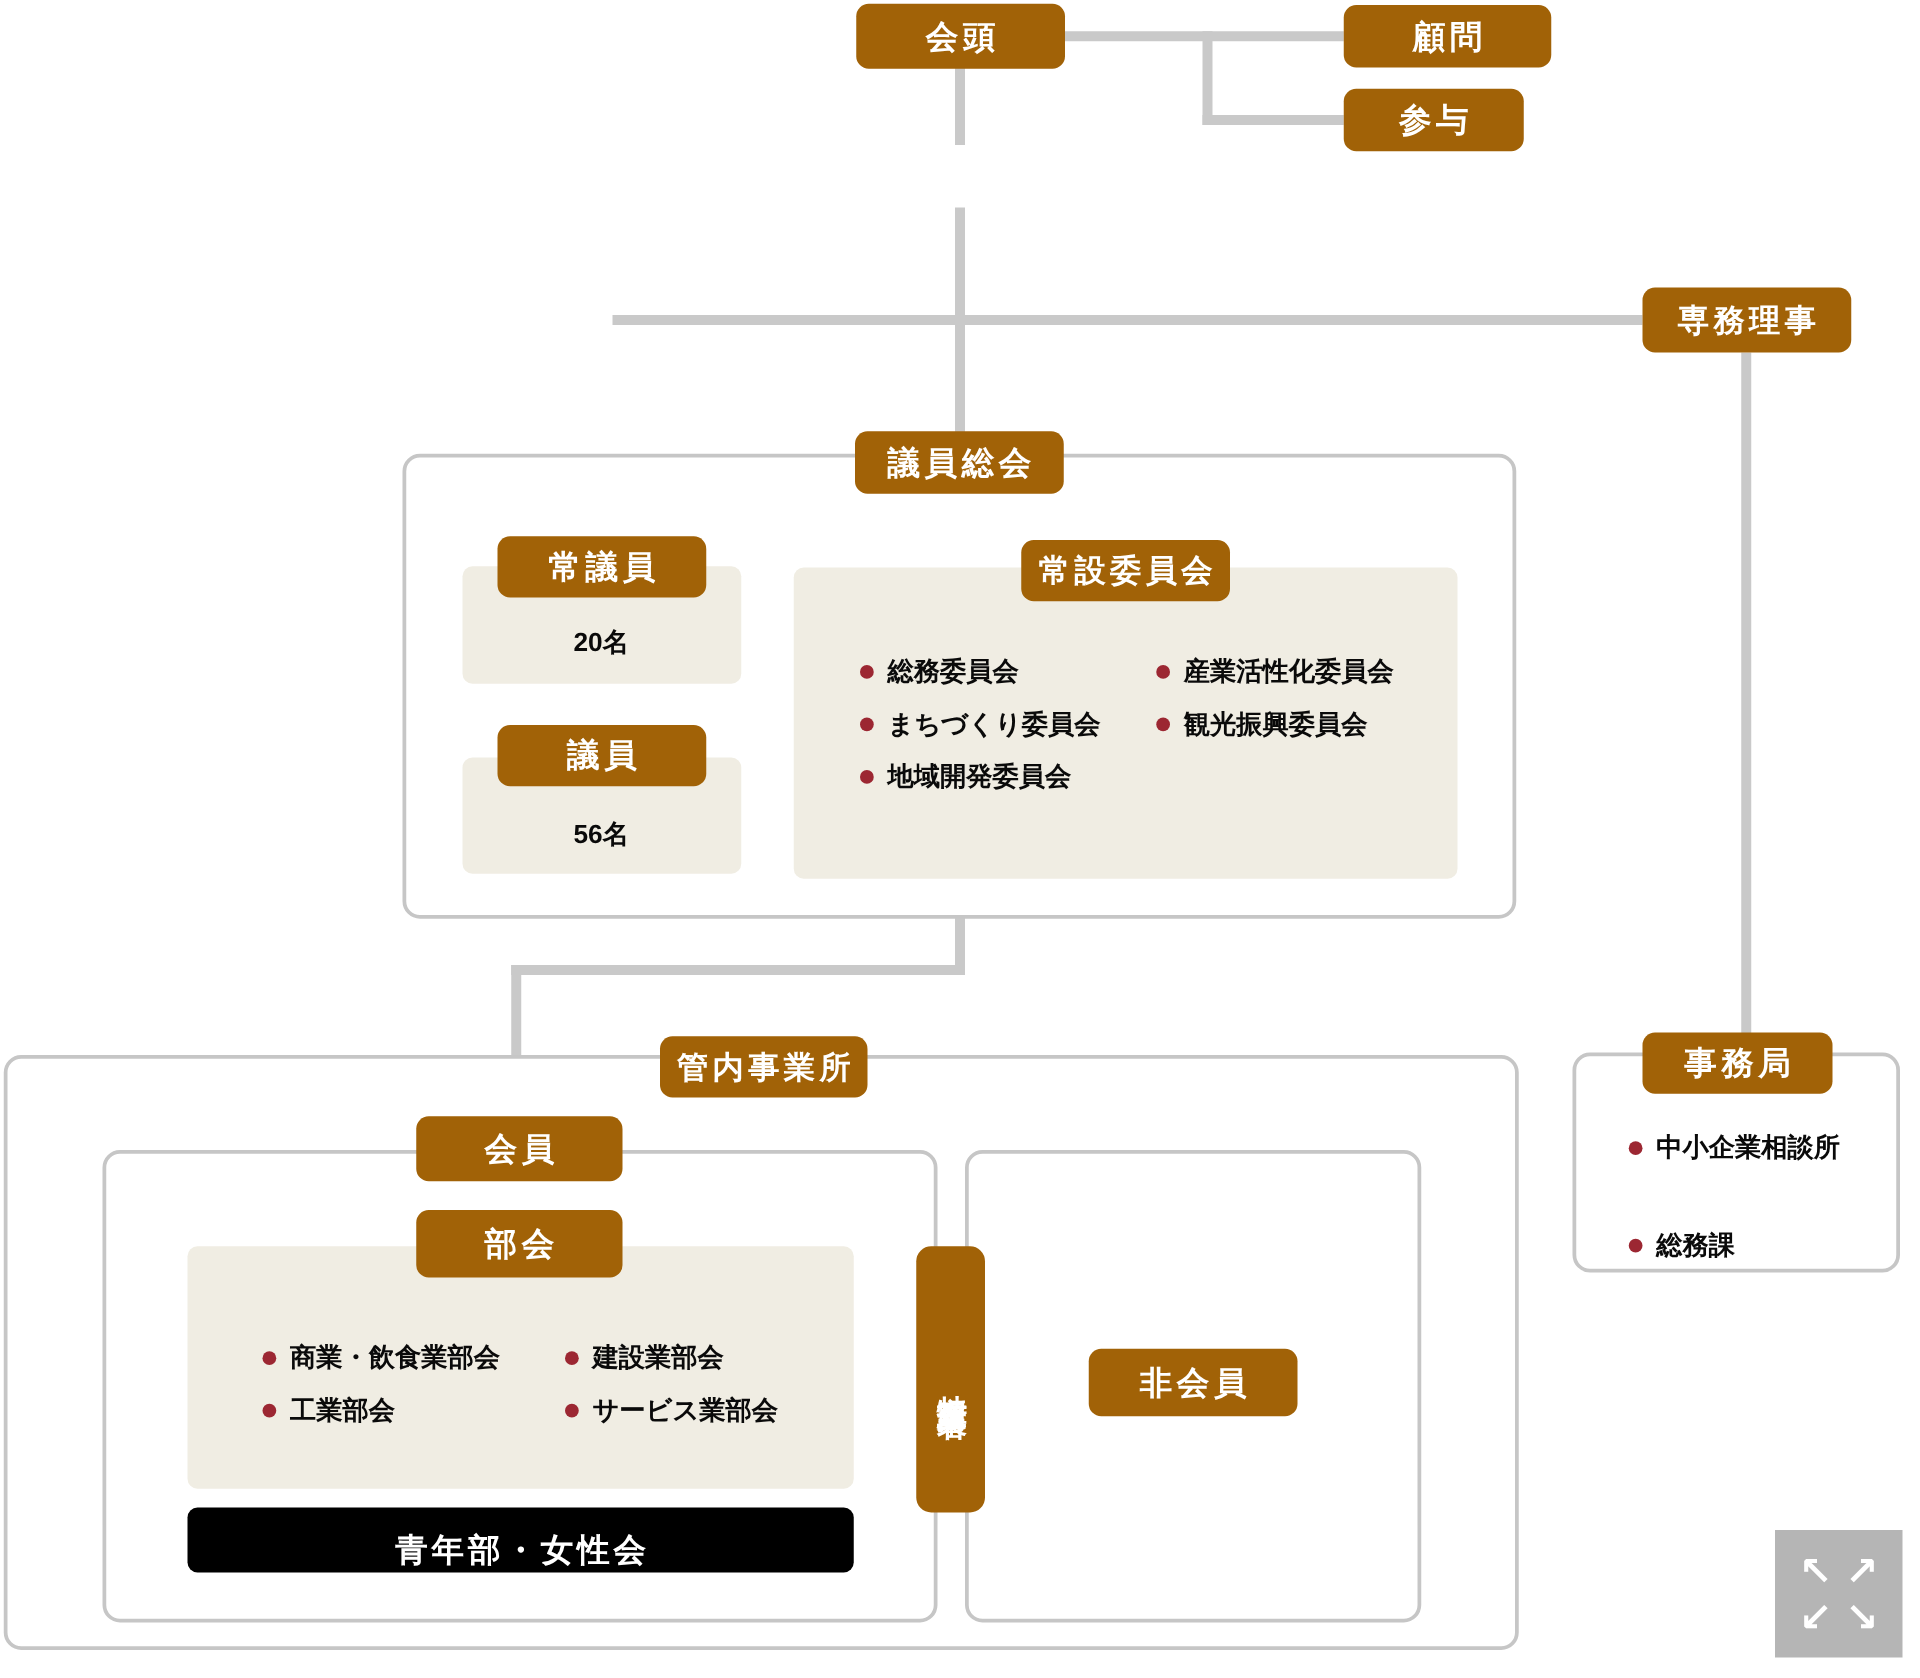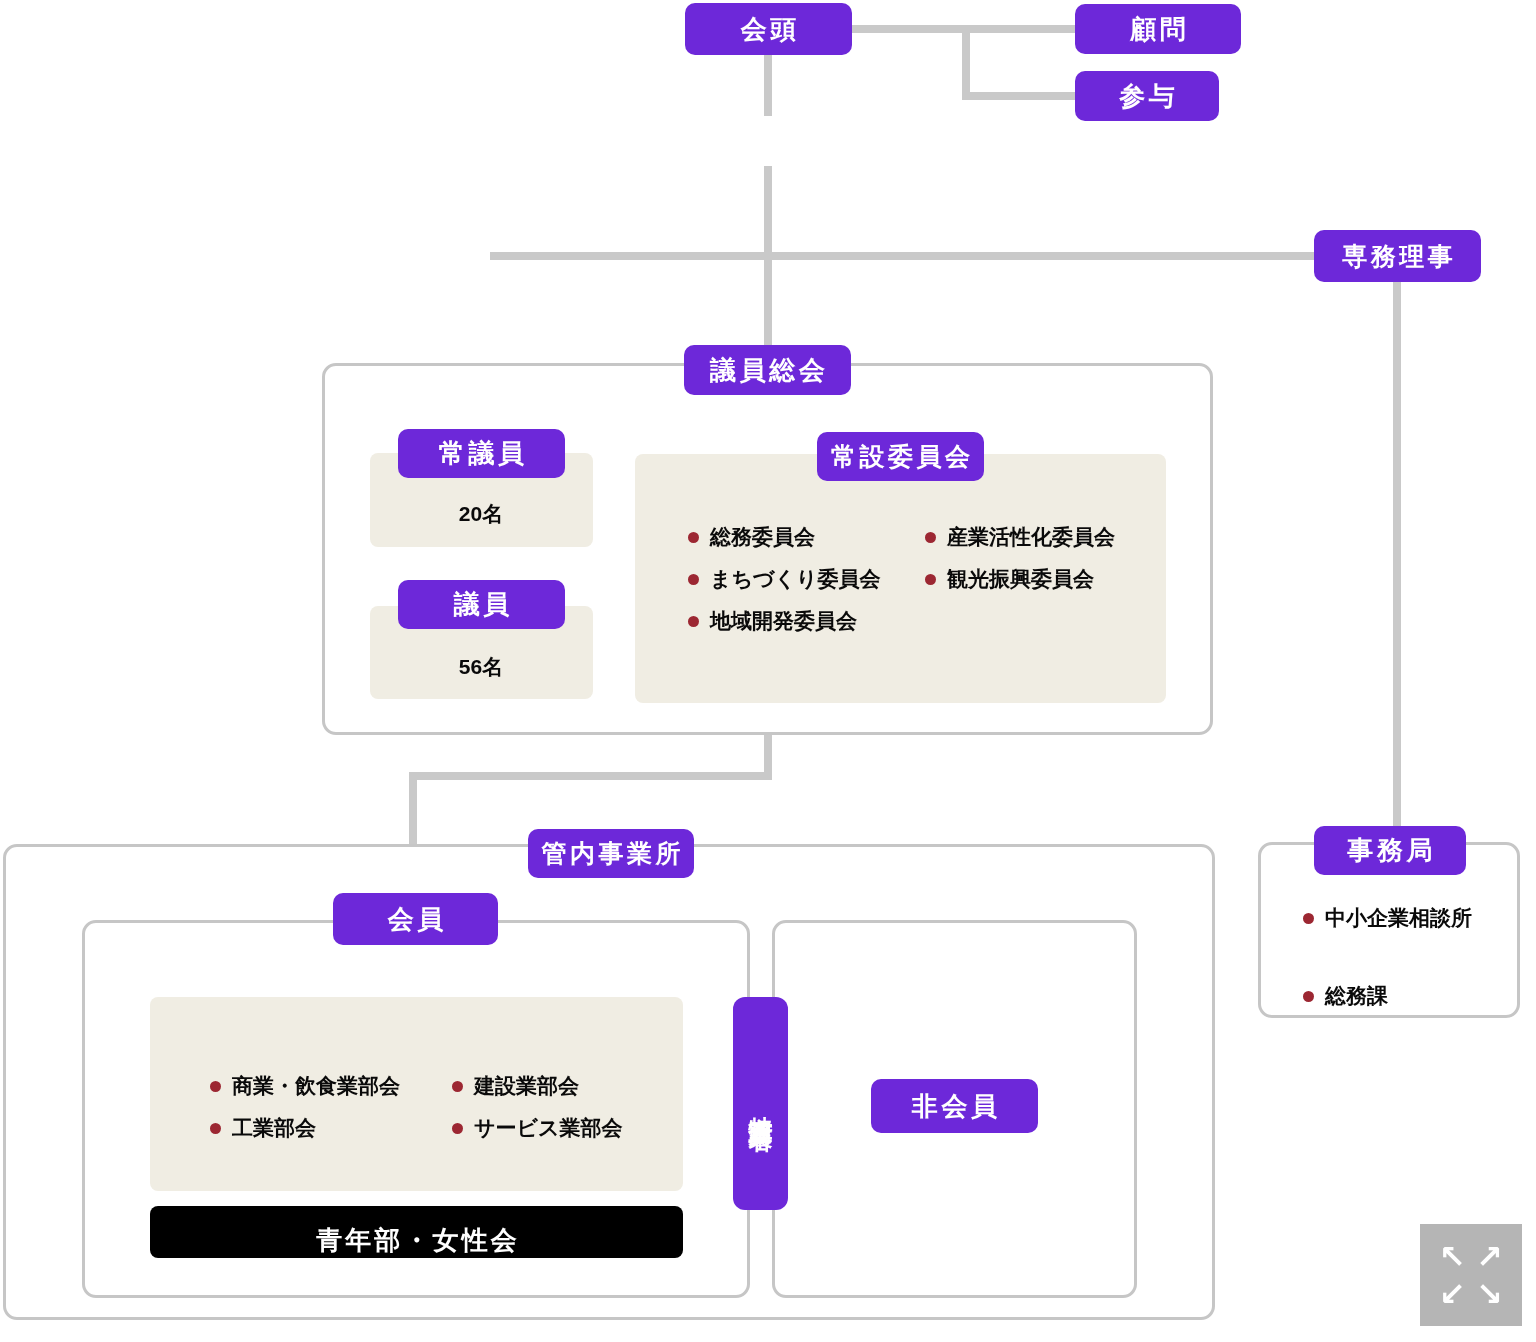--- a/index.html
+++ b/index.html
@@ -5,21 +5,21 @@
   html,body{margin:0;padding:0;background:#ffffff;}
   .stage{
     position:relative;width:1536px;height:1342px;background:#ffffff;overflow:hidden;
     font-family:"Liberation Sans","DejaVu Sans",sans-serif;
     color:#0a0a0a;
   }
   .line{position:absolute;background:#c9c9c9;}
   .panel{position:absolute;background:#ffffff;border:3px solid #c6c6c6;border-radius:14px;box-sizing:border-box;}
   .beige{position:absolute;background:#f0ede3;border-radius:8px;}
   .pill{
-    position:absolute;background:#6d28d9;color:#ffffff;border-radius:10px;
+    position:absolute;background:#a16207;color:#ffffff;border-radius:10px;
     display:flex;align-items:center;justify-content:center;
     font-weight:700;font-size:26px;letter-spacing:0.14em;text-indent:0.14em;
     white-space:nowrap;z-index:5;
   }
   .pill.small{font-size:25px;}
   .pill.vert{
     writing-mode:vertical-rl;text-orientation:upright;
     font-size:24px;letter-spacing:0.10em;text-indent:0;border-radius:12px;
   }
   .bar{
@@ -99,20 +99,23 @@
     </div>
   <div class="pill small" style="left:817px;top:432px;width:167px;height:49px;">
       <span>常設委員会</span>
     </div>
   <div class="pill small" style="left:528px;top:829px;width:166px;height:49px;">
       <span>管内事業所</span>
     </div>
   <div class="pill" style="left:333px;top:893px;width:165px;height:52px;">
       <span>会員</span>
     </div>
+  <div class="pill" style="left:333px;top:968px;width:165px;height:54px;">
+      <span>部会</span>
+    </div>
   <div class="pill" style="left:871px;top:1079px;width:167px;height:54px;">
       <span>非会員</span>
     </div>
   <div class="pill" style="left:1314px;top:826px;width:152px;height:49px;">
       <span>事務局</span>
     </div>
   <div class="pill vert" style="left:733px;top:997px;width:55px;height:213px;">
       <span>特定商工業者</span>
     </div>
   <div class="bar" style="left:150px;top:1206px;width:533px;height:52px;">

